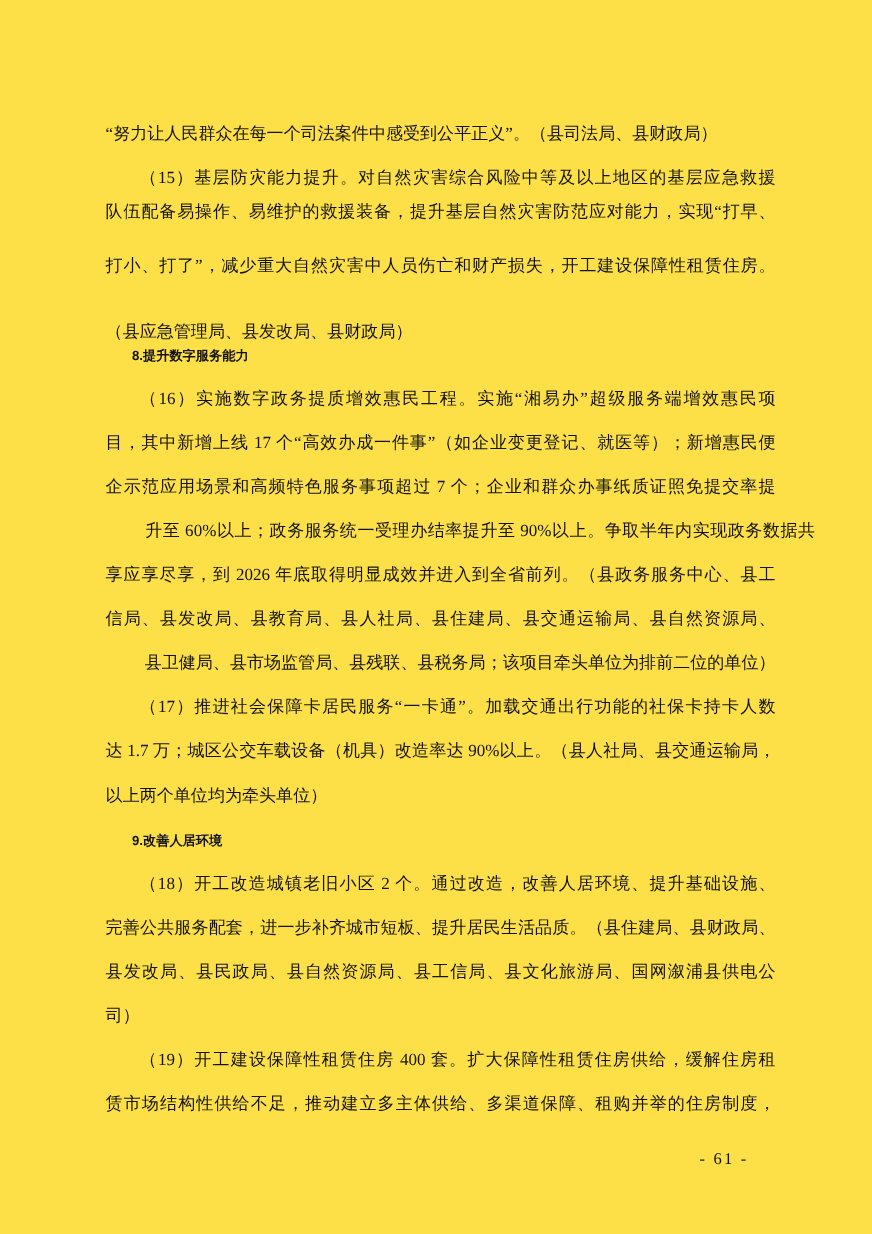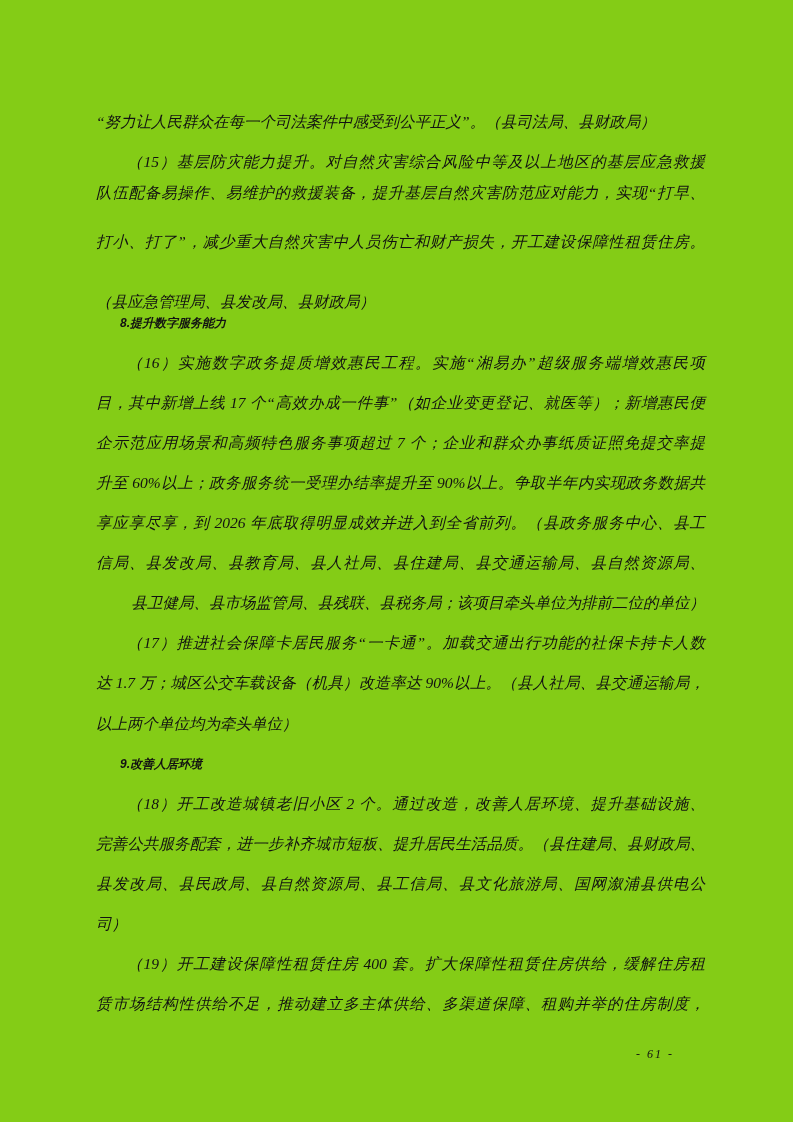--- a/index.html
+++ b/index.html
@@ -32,41 +32,41 @@
   .line.indent { text-indent: 2em; }
   .line.heading {
     font-weight: 700;
     font-family: "Liberation Sans", sans-serif;
     font-size: 12px;
   }
   .page-number {
     position: absolute;
     top: 1043px;
     left: 636px;
-    font-size: 12px;
+    font-size: 15px;
     line-height: 22px;
     letter-spacing: 2px;
     white-space: nowrap;
   }
 </style>
 </head>
 <body style="background: rgb(255, 255, 255);">
 
-<div class="page" style="background: #84cc16; color: rgb(18, 18, 18); font-style: italic;">
+<div class="page" style="background: #fde047; color: rgb(18, 18, 18);">
   <div id="document-body">
       <div class="line" style="top: 111px;">“努力让人民群众在每一个司法案件中感受到公平正义”。（县司法局、县财政局）</div>
       <div class="line indent justify" style="top: 151.1px;">（15）基层防灾能力提升。对自然灾害综合风险中等及以上地区的基层应急救援</div>
       <div class="line justify" style="top: 182px;">队伍配备易操作、易维护的救援装备，提升基层自然灾害防范应对能力，实现“打早、</div>
       <div class="line justify" style="top: 231.3px;">打小、打了”，减少重大自然灾害中人员伤亡和财产损失，开工建设保障性租赁住房。</div>
       <div class="line" style="top: 271.4px; margin-top: 20px;">（县应急管理局、县发改局、县财政局）</div>
       <div class="line indent heading" style="top: 311.5px;">8.提升数字服务能力</div>
       <div class="line indent justify" style="top: 351.6px;">（16）实施数字政务提质增效惠民工程。实施“湘易办”超级服务端增效惠民项</div>
       <div class="line justify" style="top: 391.7px;">目，其中新增上线 17 个“高效办成一件事”（如企业变更登记、就医等）；新增惠民便</div>
       <div class="line justify" style="top: 431.8px;">企示范应用场景和高频特色服务事项超过 7 个；企业和群众办事纸质证照免提交率提</div>
-      <div class="line justify" style="top: 471.9px;">升至 60%以上；政务服务统一受理办结率提升至 90%以上。争取半年内实现政务数据共</div>
+      <div class="line justify" style="top: 471.9px; margin-left: 36px;">升至 60%以上；政务服务统一受理办结率提升至 90%以上。争取半年内实现政务数据共</div>
       <div class="line justify" style="top: 512px;">享应享尽享，到 2026 年底取得明显成效并进入到全省前列。（县政务服务中心、县工</div>
       <div class="line justify" style="top: 552.1px;">信局、县发改局、县教育局、县人社局、县住建局、县交通运输局、县自然资源局、</div>
       <div class="line" style="top: 592.2px; text-align: right;">县卫健局、县市场监管局、县残联、县税务局；该项目牵头单位为排前二位的单位）</div>
       <div class="line indent justify" style="top: 632.3px;">（17）推进社会保障卡居民服务“一卡通”。加载交通出行功能的社保卡持卡人数</div>
       <div class="line justify" style="top: 672.4px;">达 1.7 万；城区公交车载设备（机具）改造率达 90%以上。（县人社局、县交通运输局，</div>
       <div class="line" style="top: 712.5px;">以上两个单位均为牵头单位）</div>
       <div class="line indent heading" style="top: 752.6px;">9.改善人居环境</div>
       <div class="line indent justify" style="top: 792.7px;">（18）开工改造城镇老旧小区 2 个。通过改造，改善人居环境、提升基础设施、</div>
       <div class="line justify" style="top: 832.8px;">完善公共服务配套，进一步补齐城市短板、提升居民生活品质。（县住建局、县财政局、</div>
       <div class="line justify" style="top: 872.9px;">县发改局、县民政局、县自然资源局、县工信局、县文化旅游局、国网溆浦县供电公</div>

